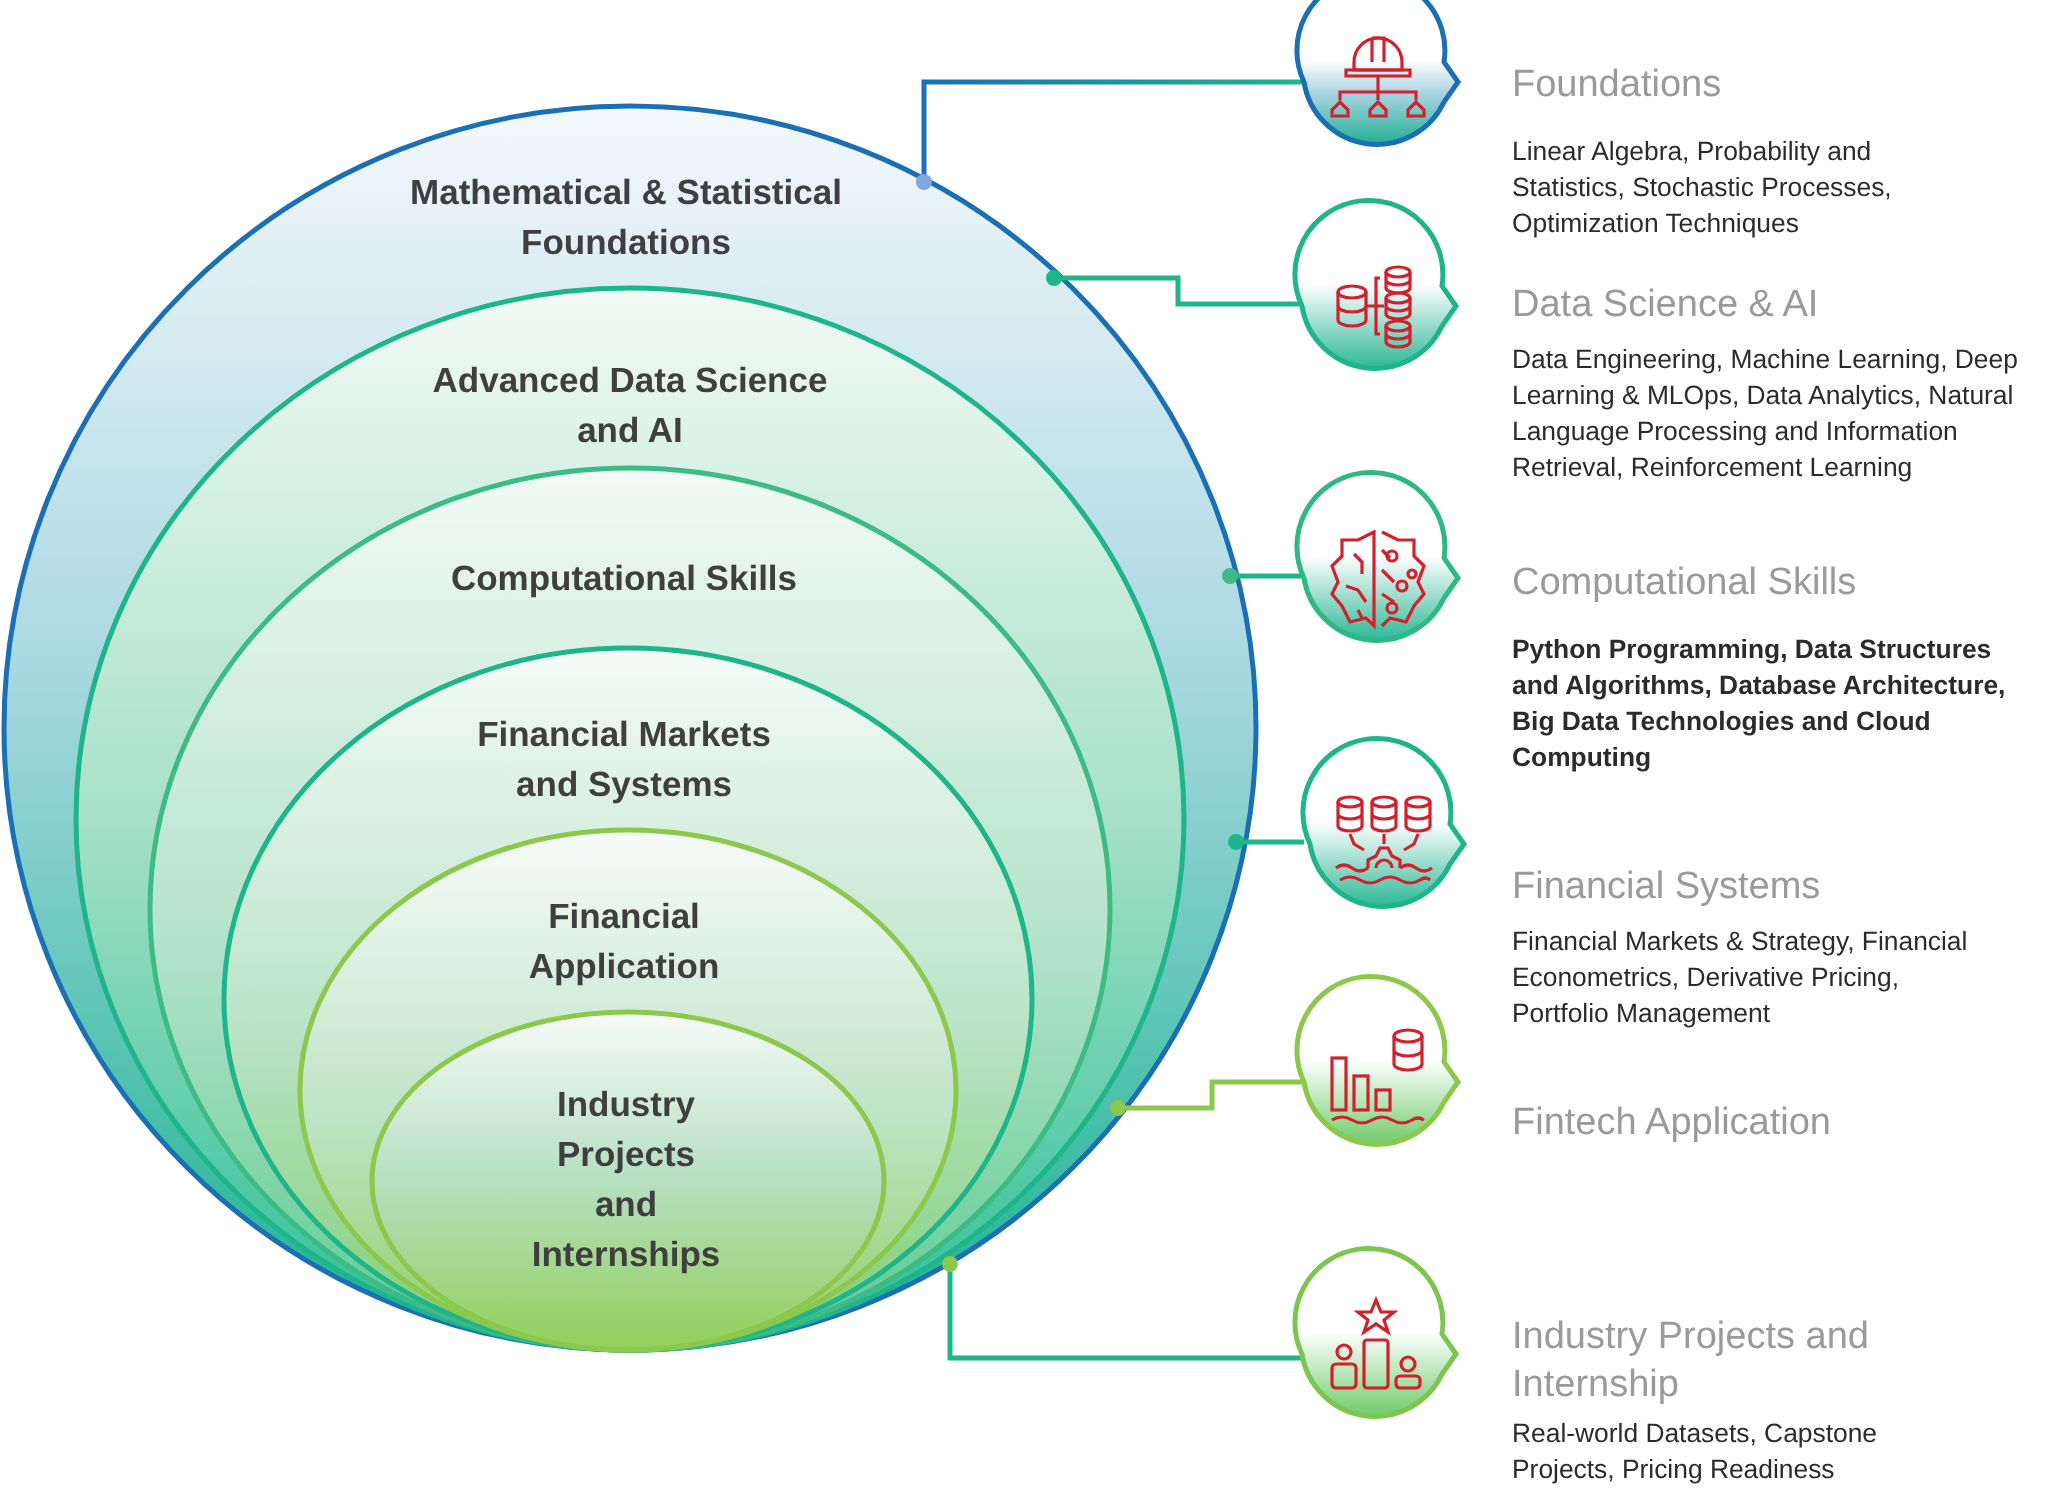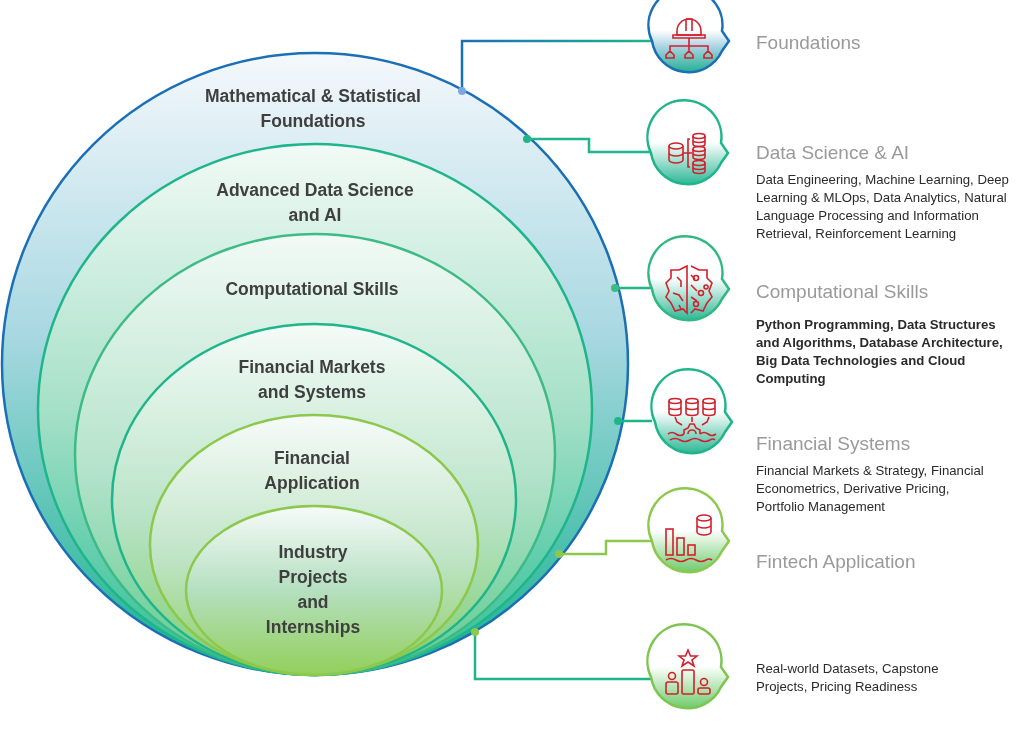--- a/index.html
+++ b/index.html
@@ -187,20 +187,21 @@
         <rect x="-22" y="5" width="12" height="12" rx="2"></rect>
         <circle cx="16" cy="5" r="3.5"></circle>
         <rect x="10" y="11" width="12" height="6" rx="2"></rect>
       </g>
     </g>
   </g>
 </svg>
 
 <div class="side-block" style="top:31px;">
   <p class="side-title">Foundations</p>
+  <p class="side-desc" style="margin-top:12px; width:230px;">Linear Algebra, Probability and Statistics, Stochastic Processes, Optimization Techniques</p>
 </div>
 
 <div class="side-block" style="top:141px;">
   <p class="side-title">Data Science &amp; AI</p>
   <p class="side-desc" style="margin-top:6px; width:262px;">Data Engineering, Machine Learning, Deep Learning &amp; MLOps, Data Analytics, Natural Language Processing and Information Retrieval, Reinforcement Learning</p>
 </div>
 
 <div class="side-block" style="top:280px;">
   <p class="side-title">Computational Skills</p>
   <p class="side-desc" style="margin-top:12px; width:255px;font-weight:bold;">Python Programming, Data Structures and Algorithms, Database Architecture, Big Data Technologies and Cloud Computing</p>
@@ -209,14 +210,15 @@
 <div class="side-block" style="top:414px;margin-top:18px;">
   <p class="side-title">Financial Systems</p>
   <p class="side-desc" style="margin-top:6px; width:240px;">Financial Markets &amp; Strategy, Financial Econometrics, Derivative Pricing, Portfolio Management</p>
 </div>
 
 <div class="side-block" style="top:550px;">
   <p class="side-title">Fintech Application</p>
 </div>
 
 <div class="side-block" style="top:657px;">
+  <p class="side-title" style="width:210px;">Industry Projects and Internship</p>
   <p class="side-desc" style="margin-top:3px; width:220px;">Real-world Datasets, Capstone Projects, Pricing Readiness</p>
 </div>
 
 </body></html>

